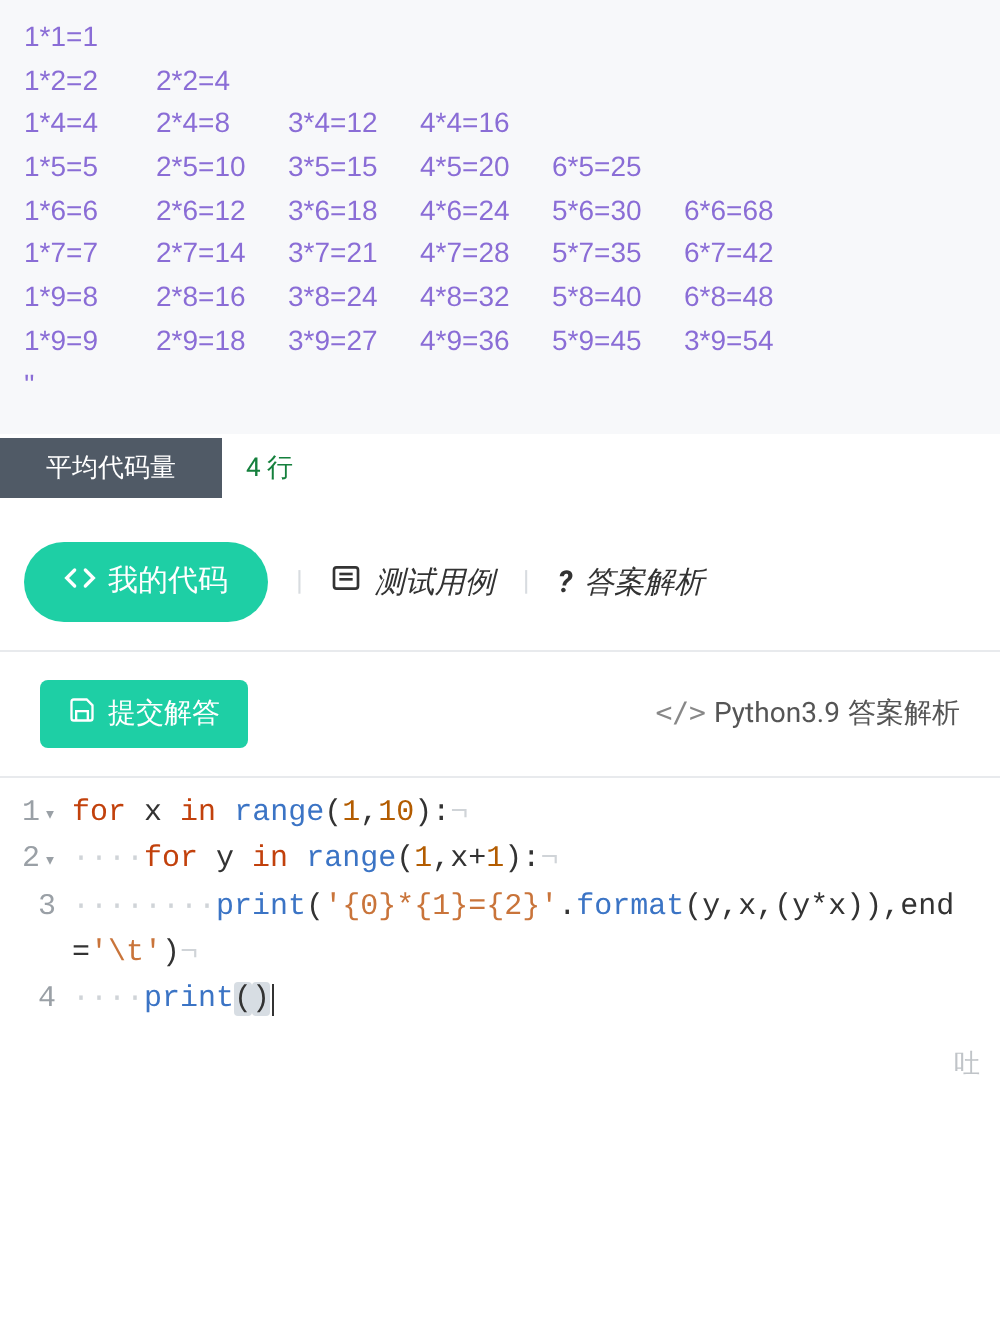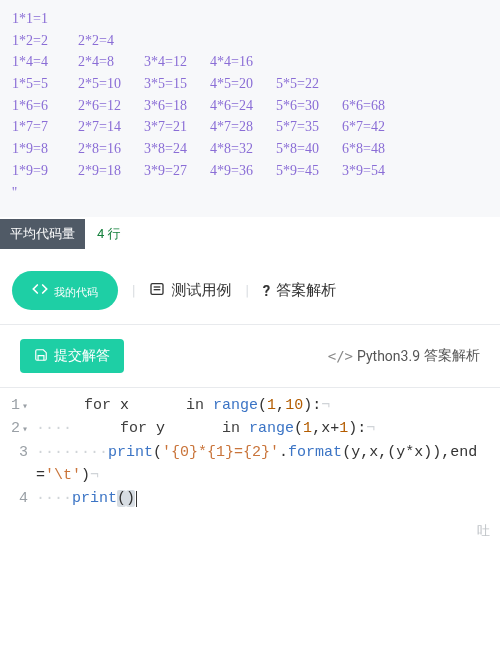--- a/index.html
+++ b/index.html
@@ -6,75 +6,76 @@
   body {
     font-family: -apple-system, BlinkMacSystemFont, "Segoe UI", Roboto, sans-serif;
     background: #fff;
     width: 500px;
     font-size: 14px;
     color: #333;
   }
   .output-panel {
     background: #f7f8fa;
     padding: 8px 12px 14px 12px;
-    font-family: Liberation Serif, serif;
+    font-family: Liberation Sans, sans-serif;
     font-size: 14px;
     line-height: 1.55;
     color: #8a6dd6;
   }
   .output-panel .row { white-space: nowrap; }
   .output-panel .cell { display: inline-block; width: 66px; }
   .output-panel .trail { color:#8a6dd6; }
   .avg-bar {
     display: flex;
     align-items: center;
     margin-top: 2px;
   }
   .avg-badge {
     background: #505a66;
     color: #fff;
     font-size: 13px;
-    padding: 6px 10px;
+    padding: 6px 23px;
   }
   .avg-val {
     padding: 6px 12px;
     font-size: 13px;
     color: #15803d;
   }
   .tabs {
     display: flex;
     align-items: center;
     padding: 22px 12px 14px 12px;
     gap: 0;
     border-bottom: 1px solid #e8eaed;
   }
   .pill {
     background: #1ecfa5;
     color: #fff;
     border-radius: 999px;
     padding: 10px 20px;
-    font-size: 11px;
+    font-size: 15px;
     font-weight: 500;
     display: inline-flex;
-    align-items: flex-end;
+    align-items: flex-start;
     gap: 6px;
   }
   .pill svg { width: 16px; height: 16px; }
   .sep {
     color: #d8dce0;
     margin: 0 14px;
     font-size: 14px;
   }
   .tab-plain {
     color: #333;
     font-size: 15px;
     display: inline-flex;
     align-items: center;
     gap: 6px;
     font-weight: 500;
+    font-style: italic;
   }
   .tab-plain .qicon { font-weight: 700; font-size:15px; }
   .tab-plain svg { width: 16px; height: 16px; }
   .action-bar {
     display: flex;
     align-items: center;
     justify-content: space-between;
     padding: 14px 20px;
   }
   .submit-btn {
@@ -111,21 +112,21 @@
     flex: none;
     user-select: none;
   }
   .gutter .arrow { color:#9aa0a6; font-size:10px; margin-left:2px; }
   .code {
     flex: 1;
     white-space: pre-wrap;
     word-break: break-all;
     padding-right: 8px;
   }
-  .kw { color: #404040; margin-left: 48px; }     
+  .kw { color: #c2410c; }     
   .fn { color: #3b74c5; }     
   .nm { color: #333; }
   .num { color: #b35c00; }
   .str { color: #c9743a; }
   .op { color: #333; }
   .paren-hi { background: #d7dde3; border-radius:2px; }
   .ws { color: #d0d4d8; }
   .cursor {
     display:inline-block;
     width:1px; height:1.1em;
@@ -141,21 +142,21 @@
   }
 </style>
 </head>
 <body>
 
 <div class="output-panel">
   <div id="out-rows">
       <div class="row"><span class="cell">1*1=1</span></div>
       <div class="row"><span class="cell">1*2=2</span><span class="cell">2*2=4</span></div>
       <div class="row"><span class="cell">1*4=4</span><span class="cell">2*4=8</span><span class="cell">3*4=12</span><span class="cell">4*4=16</span></div>
-      <div class="row"><span class="cell">1*5=5</span><span class="cell">2*5=10</span><span class="cell">3*5=15</span><span class="cell">4*5=20</span><span class="cell">5*5=22</span></div>
+      <div class="row"><span class="cell">1*5=5</span><span class="cell">2*5=10</span><span class="cell">3*5=15</span><span class="cell">4*5=20</span><span class="cell">6*5=25</span></div>
       <div class="row"><span class="cell">1*6=6</span><span class="cell">2*6=12</span><span class="cell">3*6=18</span><span class="cell">4*6=24</span><span class="cell">5*6=30</span><span class="cell">6*6=68</span></div>
       <div class="row"><span class="cell">1*7=7</span><span class="cell">2*7=14</span><span class="cell">3*7=21</span><span class="cell">4*7=28</span><span class="cell">5*7=35</span><span class="cell">6*7=42</span></div>
       <div class="row"><span class="cell">1*9=8</span><span class="cell">2*8=16</span><span class="cell">3*8=24</span><span class="cell">4*8=32</span><span class="cell">5*8=40</span><span class="cell">6*8=48</span></div>
       <div class="row"><span class="cell">1*9=9</span><span class="cell">2*9=18</span><span class="cell">3*9=27</span><span class="cell">4*9=36</span><span class="cell">5*9=45</span><span class="cell">3*9=54</span></div>
     </div>
   <div class="trail">''</div>
 </div>
 
 <div class="avg-bar">
   <div class="avg-badge">平均代码量</div>

